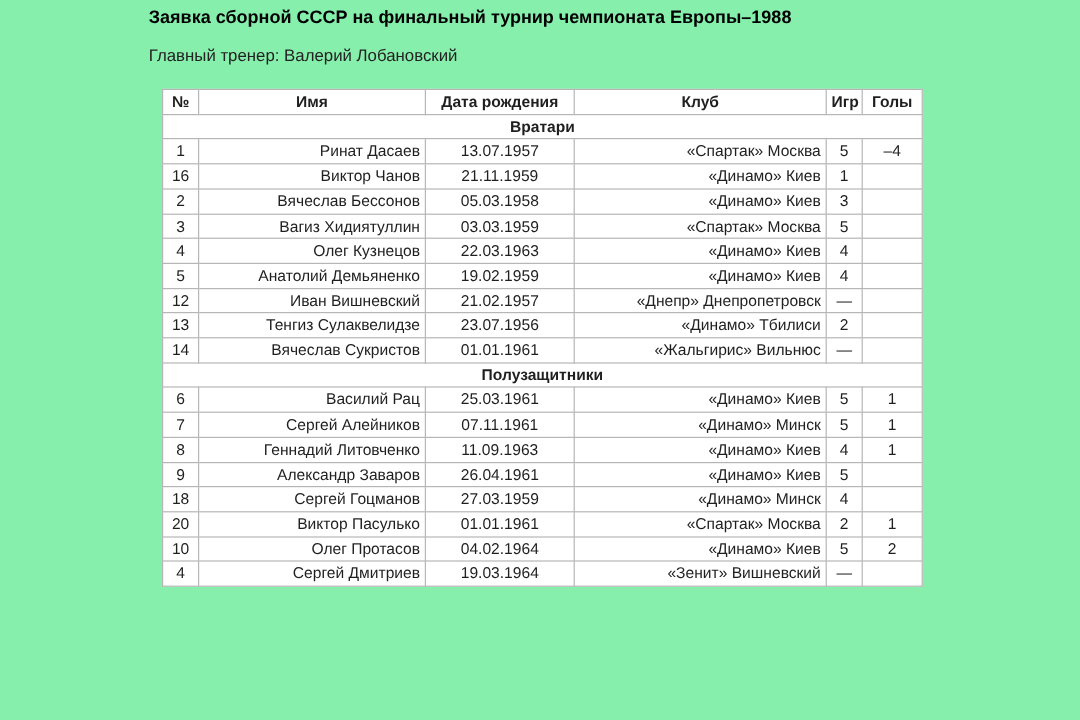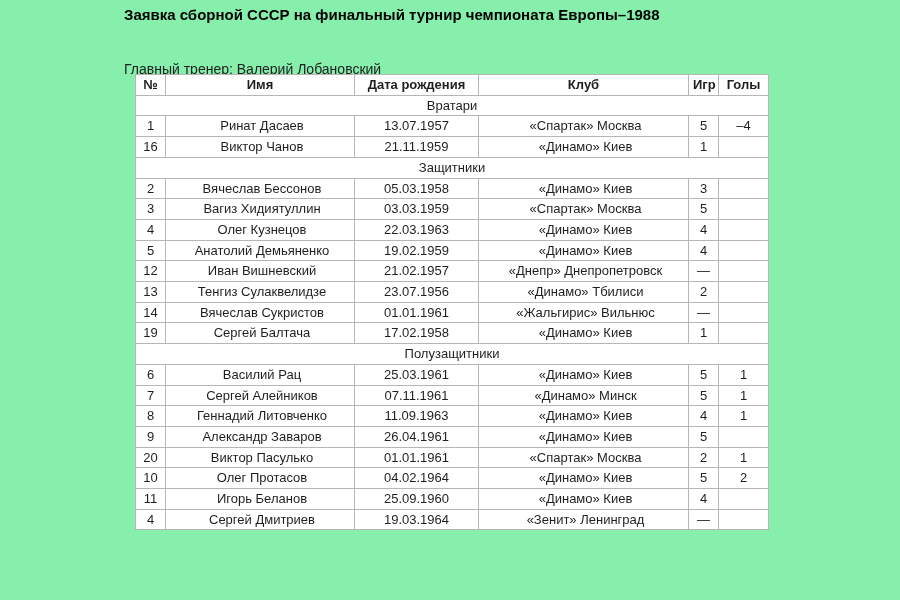--- a/index.html
+++ b/index.html
@@ -12,43 +12,42 @@
   .page { position: relative; width: 900px; height: 600px; overflow: hidden; background: #86efac; padding-left: 40px; }
   .title {
     position: absolute; left: 124px; top: 6px;
     font-size: 15px; font-weight: bold; color: #000;
     white-space: nowrap;
   }
   .subtitle {
     position: absolute; left: 124px; top: 38px;
     font-size: 14px; color: #222;
     white-space: nowrap;
-    margin-top: 23px;
   }
   table.roster {
     position: absolute; left: 135px; top: 74px;
     width: 633px;
     border-collapse: collapse;
     table-layout: fixed;
     font-size: 13px;
     background: #fff;
   }
   .roster th, .roster td {
     border: 1px solid #b6b6b6;
     height: 19.7px;
     line-height: 19.7px;
     padding: 0 4px;
     white-space: nowrap;
     overflow: hidden;
     box-sizing: border-box;
   }
   .roster thead th { font-weight: bold; text-align: center; color: #1f1f1f; }
-  .roster th.section { font-weight: normal; text-align: center; }
+  .roster th.section { font-weight: bold; text-align: center; }
   .roster td.num, .roster td.born, .roster td.games, .roster td.goals { text-align: center; padding: 0 2px; }
-  .roster td.name, .roster td.club { text-align: center; padding-left: 8px; }
+  .roster td.name, .roster td.club { text-align: right; padding-left: 8px; }
 </style>
 </head>
 <body>
 
 <div class="page">
   <div class="title">Заявка сборной СССР на финальный турнир чемпионата Европы–1988</div>
   <div class="subtitle">Главный тренер: Валерий Лобановский</div>
 
   <table class="roster">
     <colgroup>
@@ -83,23 +82,20 @@
         </tr>
         <tr>
           <td class="num">16</td>
           <td class="name">Виктор Чанов</td>
           <td class="born">21.11.1959</td>
           <td class="club">«Динамо» Киев</td>
           <td class="games">1</td>
           <td class="goals"></td>
         </tr>
         <tr>
-          <th colspan="6" class="section">Защитники</th>
-        </tr>
-        <tr>
           <td class="num">2</td>
           <td class="name">Вячеслав Бессонов</td>
           <td class="born">05.03.1958</td>
           <td class="club">«Динамо» Киев</td>
           <td class="games">3</td>
           <td class="goals"></td>
         </tr>
         <tr>
           <td class="num">3</td>
           <td class="name">Вагиз Хидиятуллин</td>
@@ -142,28 +138,20 @@
         </tr>
         <tr>
           <td class="num">14</td>
           <td class="name">Вячеслав Сукристов</td>
           <td class="born">01.01.1961</td>
           <td class="club">«Жальгирис» Вильнюс</td>
           <td class="games">—</td>
           <td class="goals"></td>
         </tr>
         <tr>
-          <td class="num">19</td>
-          <td class="name">Сергей Балтача</td>
-          <td class="born">17.02.1958</td>
-          <td class="club">«Динамо» Киев</td>
-          <td class="games">1</td>
-          <td class="goals"></td>
-        </tr>
-        <tr>
           <th colspan="6" class="section">Полузащитники</th>
         </tr>
         <tr>
           <td class="num">6</td>
           <td class="name">Василий Рац</td>
           <td class="born">25.03.1961</td>
           <td class="club">«Динамо» Киев</td>
           <td class="games">5</td>
           <td class="goals">1</td>
         </tr>
@@ -182,49 +170,49 @@
           <td class="club">«Динамо» Киев</td>
           <td class="games">4</td>
           <td class="goals">1</td>
         </tr>
         <tr>
           <td class="num">9</td>
           <td class="name">Александр Заваров</td>
           <td class="born">26.04.1961</td>
           <td class="club">«Динамо» Киев</td>
           <td class="games">5</td>
+          <td class="goals"></td>
+        </tr>
+        <tr>
+          <td class="num">18</td>
+          <td class="name">Сергей Гоцманов</td>
+          <td class="born">27.03.1959</td>
+          <td class="club">«Динамо» Минск</td>
+          <td class="games">4</td>
           <td class="goals"></td>
         </tr>
         <tr>
           <td class="num">20</td>
           <td class="name">Виктор Пасулько</td>
           <td class="born">01.01.1961</td>
           <td class="club">«Спартак» Москва</td>
           <td class="games">2</td>
           <td class="goals">1</td>
         </tr>
         <tr>
           <td class="num">10</td>
           <td class="name">Олег Протасов</td>
           <td class="born">04.02.1964</td>
           <td class="club">«Динамо» Киев</td>
           <td class="games">5</td>
           <td class="goals">2</td>
         </tr>
         <tr>
-          <td class="num">11</td>
-          <td class="name">Игорь Беланов</td>
-          <td class="born">25.09.1960</td>
-          <td class="club">«Динамо» Киев</td>
-          <td class="games">4</td>
-          <td class="goals"></td>
-        </tr>
-        <tr>
           <td class="num">4</td>
           <td class="name">Сергей Дмитриев</td>
           <td class="born">19.03.1964</td>
-          <td class="club">«Зенит» Ленинград</td>
+          <td class="club">«Зенит» Вишневский</td>
           <td class="games">—</td>
           <td class="goals"></td>
         </tr>
       </tbody>
   </table>
 </div>
 
 </body></html>

